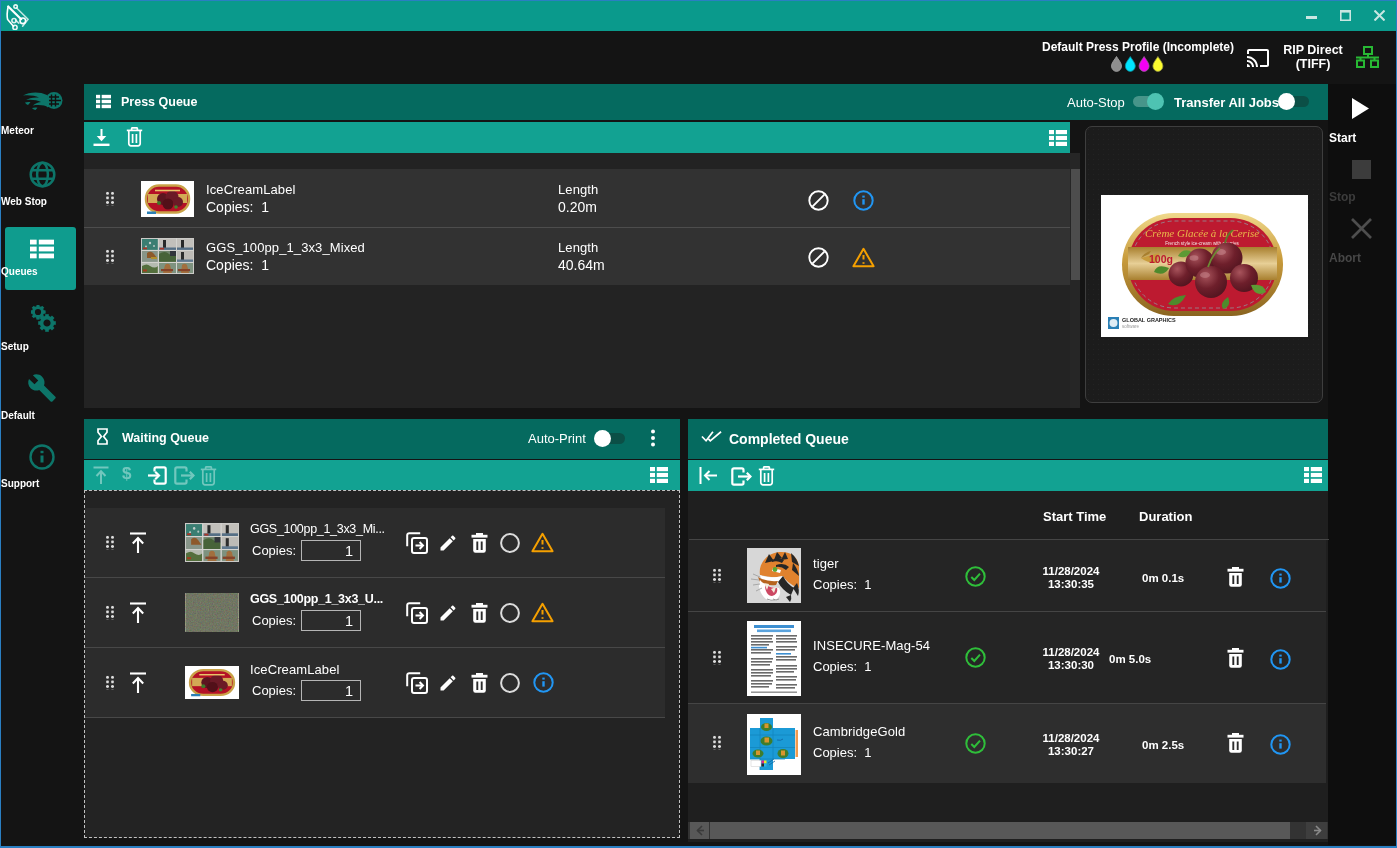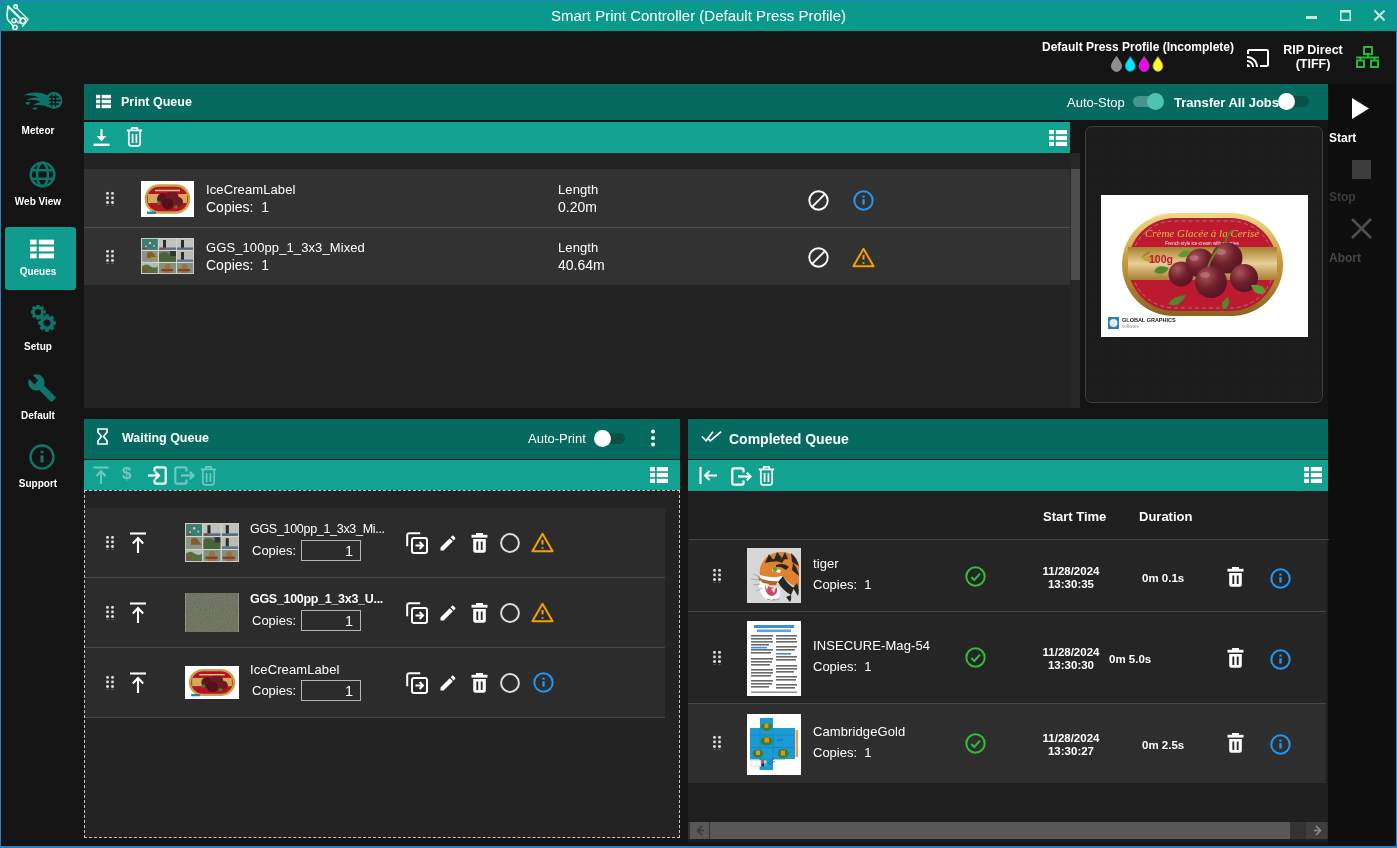--- a/index.html
+++ b/index.html
@@ -4,21 +4,21 @@
 <style>
 * { margin:0; padding:0; box-sizing:border-box; }
 html,body { width:1397px; height:848px; background:#141414; font-family:"Liberation Sans",sans-serif; overflow:hidden; }
 .abs { position:absolute; }
 #win { position:absolute; left:0; top:0; width:1397px; height:848px; background:#141414; border:1px solid #2a7fc2; border-top:none; border-bottom-width:2px; }
 #titlebar { position:absolute; left:0; top:0; width:1395px; height:31px; background:#0a9a8c; }
 #title { position:absolute; left:0; top:7px; width:1395px; text-align:center; color:#fff; font-size:15px; font-weight:400; }
 .wbtn { position:absolute; top:0; height:30px; }
 #topstrip { position:absolute; left:83px; top:31px; width:1312px; height:53px; background:#141414; }
 #sidebar { position:absolute; left:1px; top:31px; width:82px; height:815px; background:#141414; }
-.sbitem { position:absolute; left:0; width:74px; text-align:center; }
+.sbitem { position:absolute; left:0; width:74px; }
 .sblabel { color:#fff; font-size:10px; font-weight:700; }
 #seltile { position:absolute; left:4px; top:227px; width:71px; height:63px; background:#0f9c8e; border-radius:3px; }
 #rail { position:absolute; left:1327px; top:84px; width:68px; height:761px; background:#0e0e0e; }
 .raillbl { position:absolute; width:68px; font-size:12px; font-weight:700; }
 .hdr { position:absolute; background:#056a5f; }
 .hdrtitle { position:absolute; color:#fff; font-size:13px; font-weight:700; }
 .tbar { position:absolute; background:#12a292; }
 .content { position:absolute; background:#232323; }
 .row { position:absolute; background:#323232; }
 .divider { position:absolute; height:1px; background:#4d4d4d; }
@@ -33,21 +33,20 @@
 .toggletrack { position:absolute; width:30px; height:11px; border-radius:6px; }
 .toggleknob { position:absolute; width:17px; height:17px; border-radius:50%; }
 .celltxt { position:absolute; color:#fff; font-size:11.5px; font-weight:700; }
 </style>
 </head>
 <body>
 <div id="win">
 
   <div id="titlebar"></div>
   <div class="abs" style="left:0;top:0;width:1395px;height:1px;background:#2a7fc2"></div>
-  <div id="title">Smart Print Controller (Default Press Profile)</div>
 
   <svg class="abs" style="left:4px;top:2px" width="25" height="28" viewBox="0 0 25 28">
     <g fill="none" stroke="#fff" stroke-width="1.6" stroke-linecap="round">
       <path d="M3.2,4.5 C2.2,9 1.8,14 2.6,17.5 L8.6,24.5" stroke="#fff"></path>
       <path d="M3.2,4.5 L16.2,17.2" stroke-width="2.2"></path>
       <circle cx="17.8" cy="18.8" r="2.8"></circle>
       <path d="M11.6,6 L23,17.3 L17.6,24.2" opacity=".75"></path>
       <path d="M13.8,21.2 L10.6,18.2" opacity=".75"></path>
       <circle cx="10.6" cy="4.6" r="1.7" opacity=".9"></circle>
       <circle cx="9.0" cy="18.6" r="2.1" opacity=".85"></circle>
@@ -113,21 +112,21 @@
   </svg>
   <div class="sbitem sblabel" style="top:125px">Meteor</div>
 
   <svg class="icon" style="left:28px;top:161px" width="27" height="27" viewBox="0 0 27 27">
     <g fill="none" stroke="#0d7569" stroke-width="2.5">
       <circle cx="13.5" cy="13.5" r="11.8"></circle>
       <ellipse cx="13.5" cy="13.5" rx="5.4" ry="11.8"></ellipse>
       <path d="M2.5,9.3 h22 M2.5,17.7 h22"></path>
     </g>
   </svg>
-  <div class="sbitem sblabel" style="top:196px">Web View</div>
+  <div class="sbitem sblabel" style="top:196px">Web Stop</div>
 
   <svg class="icon" style="left:29px;top:239px" width="24" height="20" viewBox="0 0 18 15">
       <g fill="#fff">
         <rect x="0" y="0.5" width="5" height="3.6"></rect>
         <rect x="6.6" y="0.5" width="11.4" height="3.6"></rect>
         <rect x="0" y="5.7" width="5" height="3.6"></rect>
         <rect x="6.6" y="5.7" width="11.4" height="3.6"></rect>
         <rect x="0" y="10.9" width="5" height="3.6"></rect>
         <rect x="6.6" y="10.9" width="11.4" height="3.6"></rect>
       </g>
@@ -202,21 +201,21 @@
   <svg class="icon" style="left:95px;top:94px" width="15" height="15" viewBox="0 0 18 18">
       <g fill="#fff">
         <rect x="0" y="1" width="5" height="4.2"></rect>
         <rect x="6.8" y="1" width="11.2" height="4.2"></rect>
         <rect x="0" y="6.9" width="5" height="4.2"></rect>
         <rect x="6.8" y="6.9" width="11.2" height="4.2"></rect>
         <rect x="0" y="12.8" width="5" height="4.2"></rect>
         <rect x="6.8" y="12.8" width="11.2" height="4.2"></rect>
       </g>
     </svg>
-  <div class="hdrtitle" style="left:120px;top:95px;font-size:12.5px">Print Queue</div>
+  <div class="hdrtitle" style="left:120px;top:95px;font-size:12.5px">Press Queue</div>
   <div class="hdrtitle" style="left:1066px;top:95px;font-weight:400">Auto-Stop</div>
   <div class="toggletrack" style="left:1132px;top:96px;background:#47958a"></div>
   <div class="toggleknob" style="left:1146px;top:93px;background:#4ec3b2"></div>
   <div class="hdrtitle" style="left:1173px;top:95px;font-weight:700">Transfer All Jobs</div>
   <div class="toggletrack" style="left:1278px;top:96px;background:#0b4f46"></div>
   <div class="toggleknob" style="left:1277px;top:93px;background:#fff"></div>
 
   <div class="tbar" style="left:83px;top:122px;width:986px;height:31px"></div>
   <svg class="icon" style="left:91px;top:128px" width="19" height="19" viewBox="0 0 19 19">
       <g stroke="#fff" fill="none">

